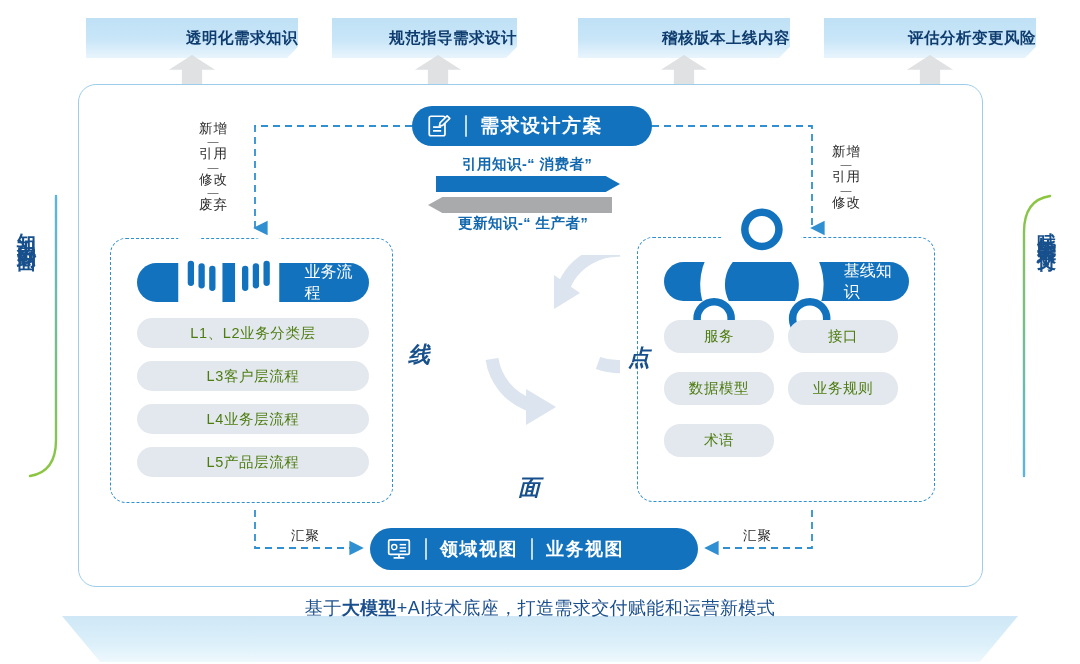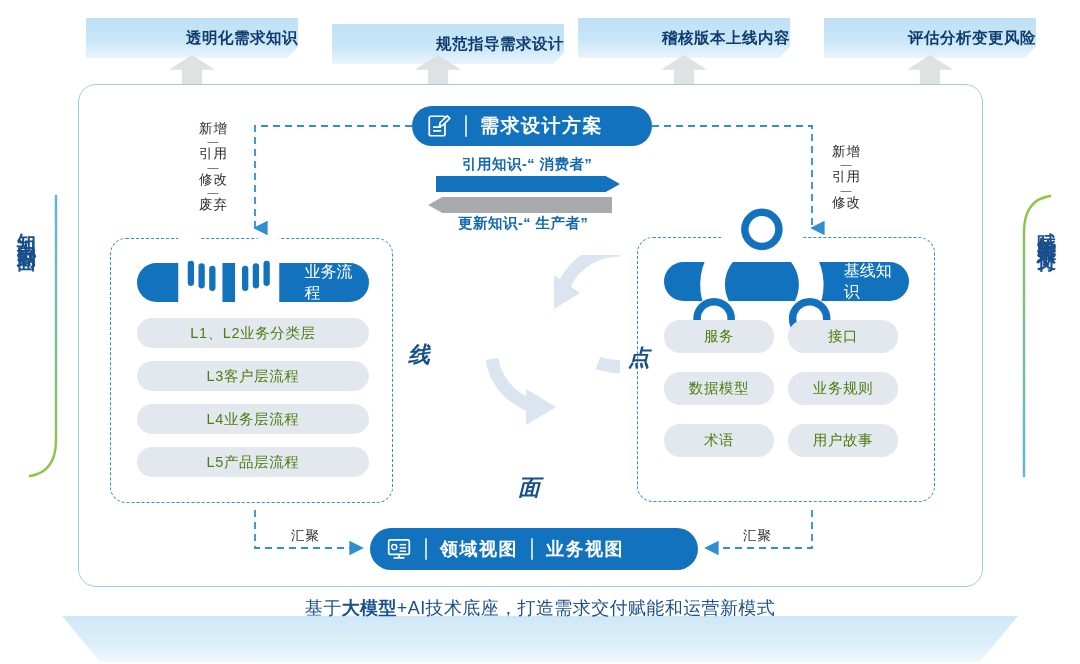--- a/index.html
+++ b/index.html
@@ -15,21 +15,21 @@
 
   
   .top-box{
     position:absolute; top:18px; height:40px;
     background:linear-gradient(180deg,#bfe0f5 0%,#c9e6f8 55%,#e9f5fd 100%);
     display:flex; align-items:center; justify-content:flex-end;
     color:#0f3c6e; font-weight:bold; font-size:15.5px; letter-spacing:.5px;
     clip-path: polygon(0 0, 100% 0, 100% 72%, calc(100% - 11px) 100%, 0 100%);
   }
   .tb0{ left:86px;  width:212px; }
-  .tb1{ left:332px; width:232px;margin-top:6px; }
+  .tb1{ left:332px; width:185px; }
   .tb2{ left:578px; width:212px; }
   .tb3{ left:824px; width:212px; }
 
   .up-arrow{
     position:absolute; top:55px; width:46px; height:32px;
     background:#d9dcdd;
     clip-path: polygon(50% 0%, 100% 46%, 72% 46%, 72% 100%, 28% 100%, 28% 46%, 0 46%);
     opacity:.85;
   }
   .ua0{ left:169px; } .ua1{ left:415px; } .ua2{ left:661px; } .ua3{ left:907px; }
@@ -312,23 +312,20 @@
       </div>
     <div class="chip base-chip bc-l br1">
         <span>数据模型</span>
       </div>
     <div class="chip base-chip bc-r br1">
         <span>业务规则</span>
       </div>
     <div class="chip base-chip bc-l br2">
         <span>术语</span>
       </div>
-    <div class="chip base-chip bc-r br2">
-        <span>用户故事</span>
-      </div>
   </div>
 
   <svg id="cycle" viewBox="0 0 150 200">
     <path d="M 128,108 A 58 58 0 1 0 92,37" fill="none" stroke="#dbe4ef" stroke-width="13" stroke-linecap="butt"></path>
     <path d="M 84,20 L 110,38 L 84,54 Z" fill="#dbe4ef"></path>
     <path d="M 60,150 A 58 58 0 0 1 22,104" fill="none" stroke="#dbe4ef" stroke-width="13"></path>
     <path d="M 56,134 L 86,152 L 56,170 Z" fill="#dbe4ef"></path>
   </svg>
   <div class="cyc-label" id="cyc-line">线</div>
   <div class="cyc-label" id="cyc-point">点</div>

